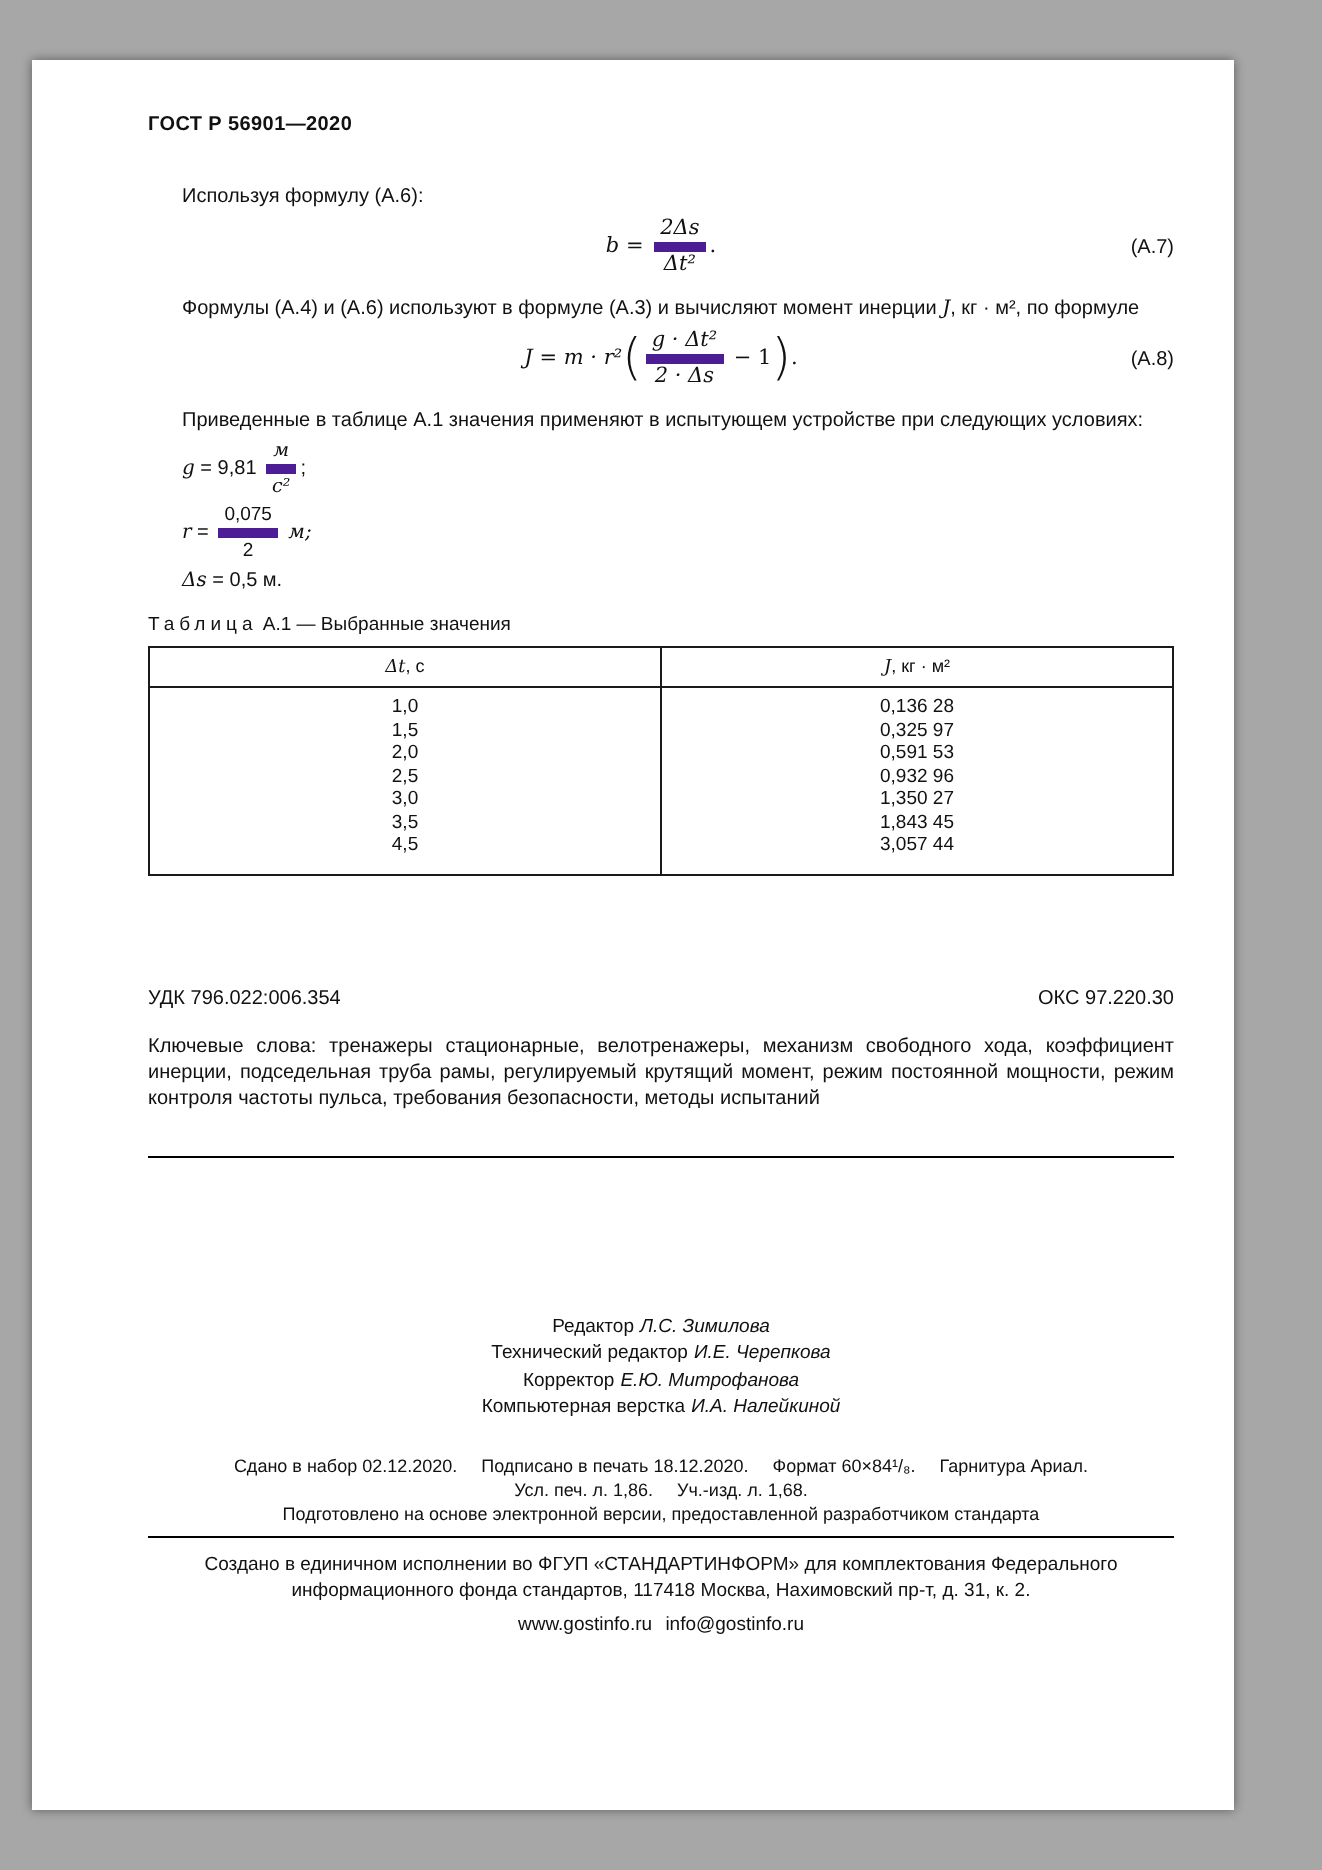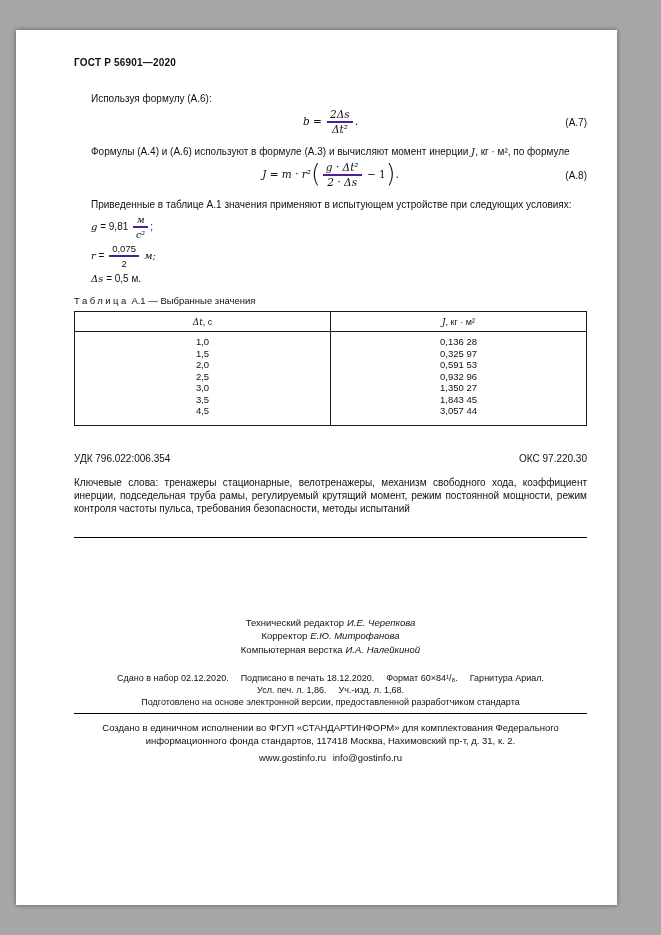--- a/index.html
+++ b/index.html
@@ -30,21 +30,21 @@
     font-family:"DejaVu Serif", serif; font-size:10.5px;
   }
   .formula-row .fml { display:inline-block; vertical-align:middle; }
   .var { font-style:italic; font-family:"DejaVu Serif", serif; }
   .formula-label {
     position:absolute; right:0; top:50%; transform:translateY(-50%);
     font-family:"Liberation Sans", sans-serif; font-size:10px; font-style:normal;
   }
   .frac { display:inline-block; vertical-align:middle; text-align:center; line-height:11px; margin:0 2px; }
   .frac .num { display:block; padding:0 3px 1px; }
-  .frac .den { display:block; border-top:2px solid #4c1d95; padding:1px 3px 0; }
+  .frac .den { display:block; border-top:5px solid #4c1d95; padding:1px 3px 0; }
   .bigparen {
     display:inline-block; vertical-align:middle;
     font-family:"DejaVu Sans", sans-serif; font-size:25px; font-weight:200;
     line-height:0; position:relative; top:-1px; font-style:normal;
   }
 
   .cond { font-size:10px; line-height:13px; margin:3px 0 0 17px; }
   .cond .frac { font-size:9.5px; }
 
   .tbl-caption { margin-top:10px; font-size:9.5px; }
@@ -52,21 +52,21 @@
   table.tbl { width:100%; border-collapse:collapse; border:1px solid #1a1a1a; margin-top:5px; }
   table.tbl th {
     border:1px solid #1a1a1a; font-weight:normal; font-size:9px;
     height:20px; text-align:center; width:50%;
   }
   table.tbl td { text-align:center; font-size:9.5px; line-height:11.5px; }
   table.tbl td + td { border-left:1px solid #1a1a1a; }
   table.tbl tbody tr:first-child td { padding-top:4px; }
   table.tbl tbody tr:last-child td { padding-bottom:8px; }
 
-  .class-row { display:flex; justify-content:space-between; font-size:10px; margin-top:27px; }
+  .class-row { display:flex; justify-content:space-between; font-size:10px; margin-top:56px; }
   .keywords { margin-top:12px; text-align:justify; }
   .rule { border-top:1px solid #000; height:0; }
   .rule-1 { margin-top:22px; }
   .rule-2 { margin-top:5px; }
 
   .credits { margin-top:78px; text-align:center; font-size:9.5px; line-height:13.5px; }
   .credit-line .role { margin-right:3px; }
   .credit-line .name { font-style:italic; }
 
   .pub-block { margin-top:16px; }
@@ -151,20 +151,21 @@
   <div class="class-row">
     <span>УДК 796.022:006.354</span>
     <span>ОКС 97.220.30</span>
   </div>
 
   <p class="para keywords">Ключевые слова: тренажеры стационарные, велотренажеры, механизм свободного хода, коэффициент инерции, подседельная труба рамы, регулируемый крутящий момент, режим постоянной мощности, режим контроля частоты пульса, требования безопасности, методы испытаний</p>
 
   <div class="rule rule-1"></div>
 
   <div class="credits">
+    <div class="credit-line"><span class="role">Редактор</span><span class="name">Л.С. Зимилова</span></div>
     <div class="credit-line"><span class="role">Технический редактор</span><span class="name">И.Е. Черепкова</span></div>
     <div class="credit-line"><span class="role">Корректор</span><span class="name">Е.Ю. Митрофанова</span></div>
     <div class="credit-line"><span class="role">Компьютерная верстка</span><span class="name">И.А. Налейкиной</span></div>
   </div>
 
   <div class="pub-block">
     <div class="pub-line"><span class="pub-seg">Сдано в набор 02.12.2020.</span><span class="pub-seg">Подписано в печать 18.12.2020.</span><span class="pub-seg">Формат 60×84¹/₈.</span><span class="pub-seg">Гарнитура Ариал.</span></div>
     <div class="pub-line"><span class="pub-seg">Усл. печ. л. 1,86.</span><span class="pub-seg">Уч.-изд. л. 1,68.</span></div>
     <div class="pub-line">Подготовлено на основе электронной версии, предоставленной разработчиком стандарта</div>
   </div>

